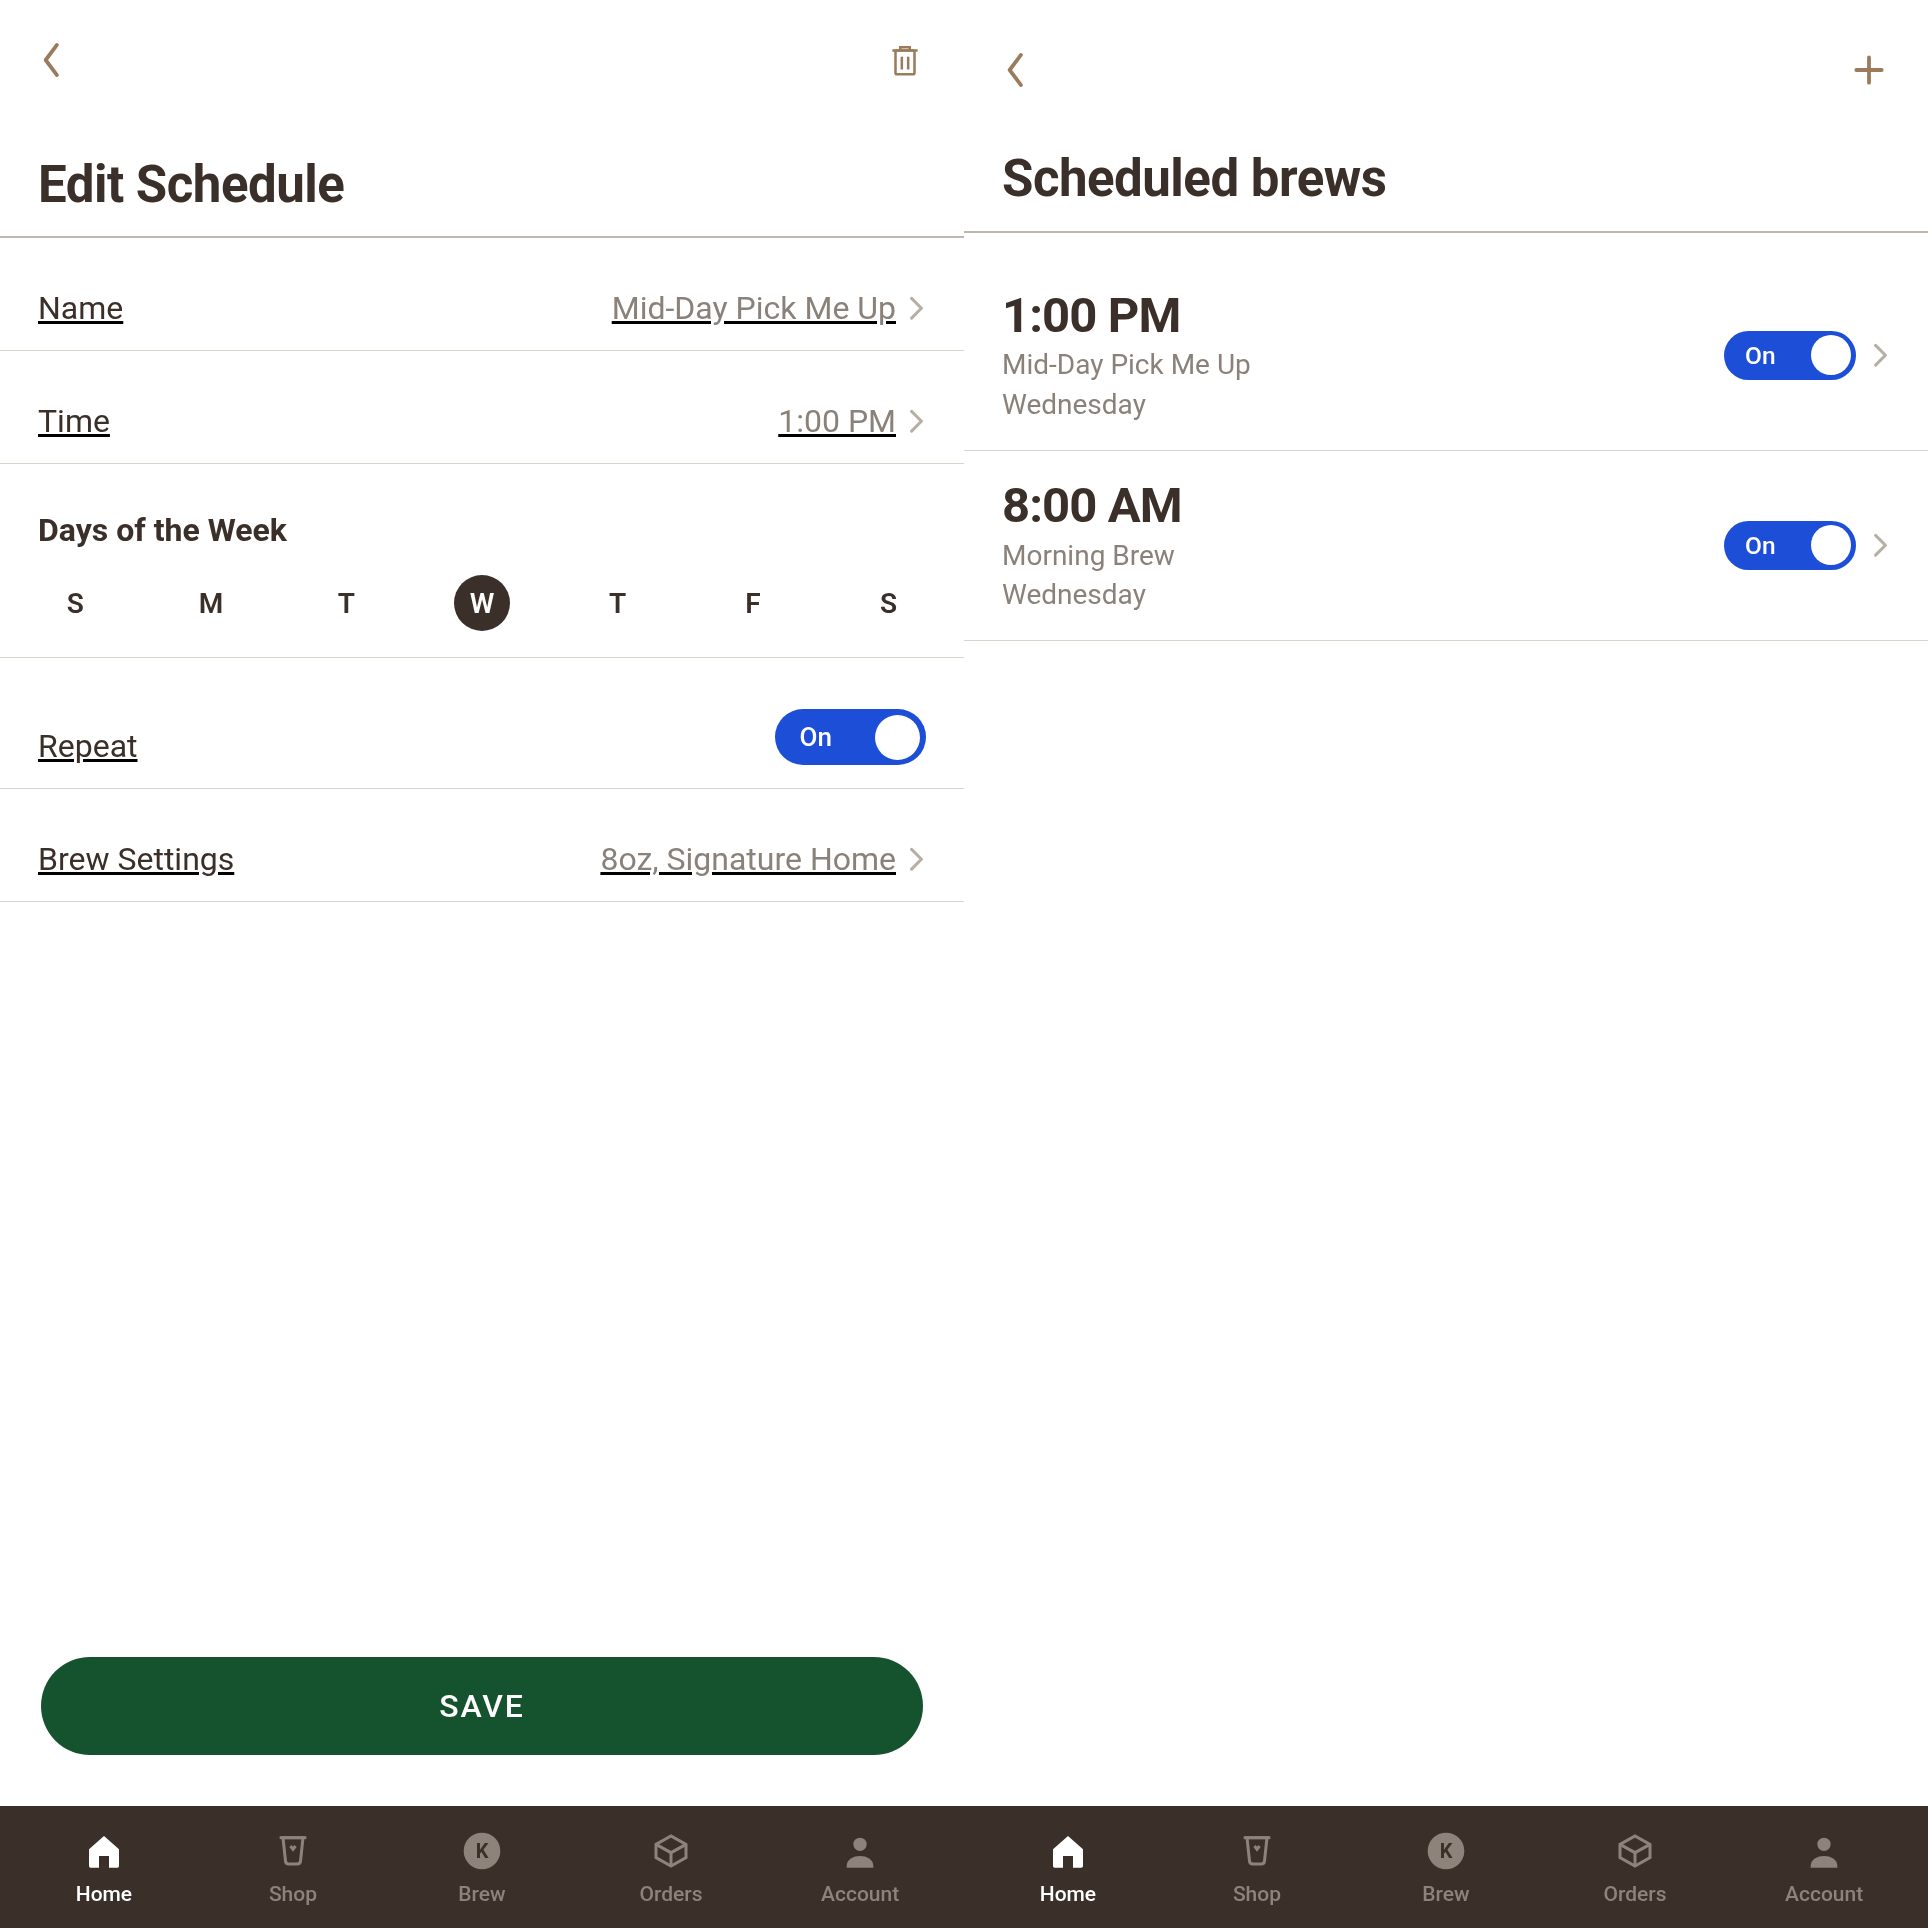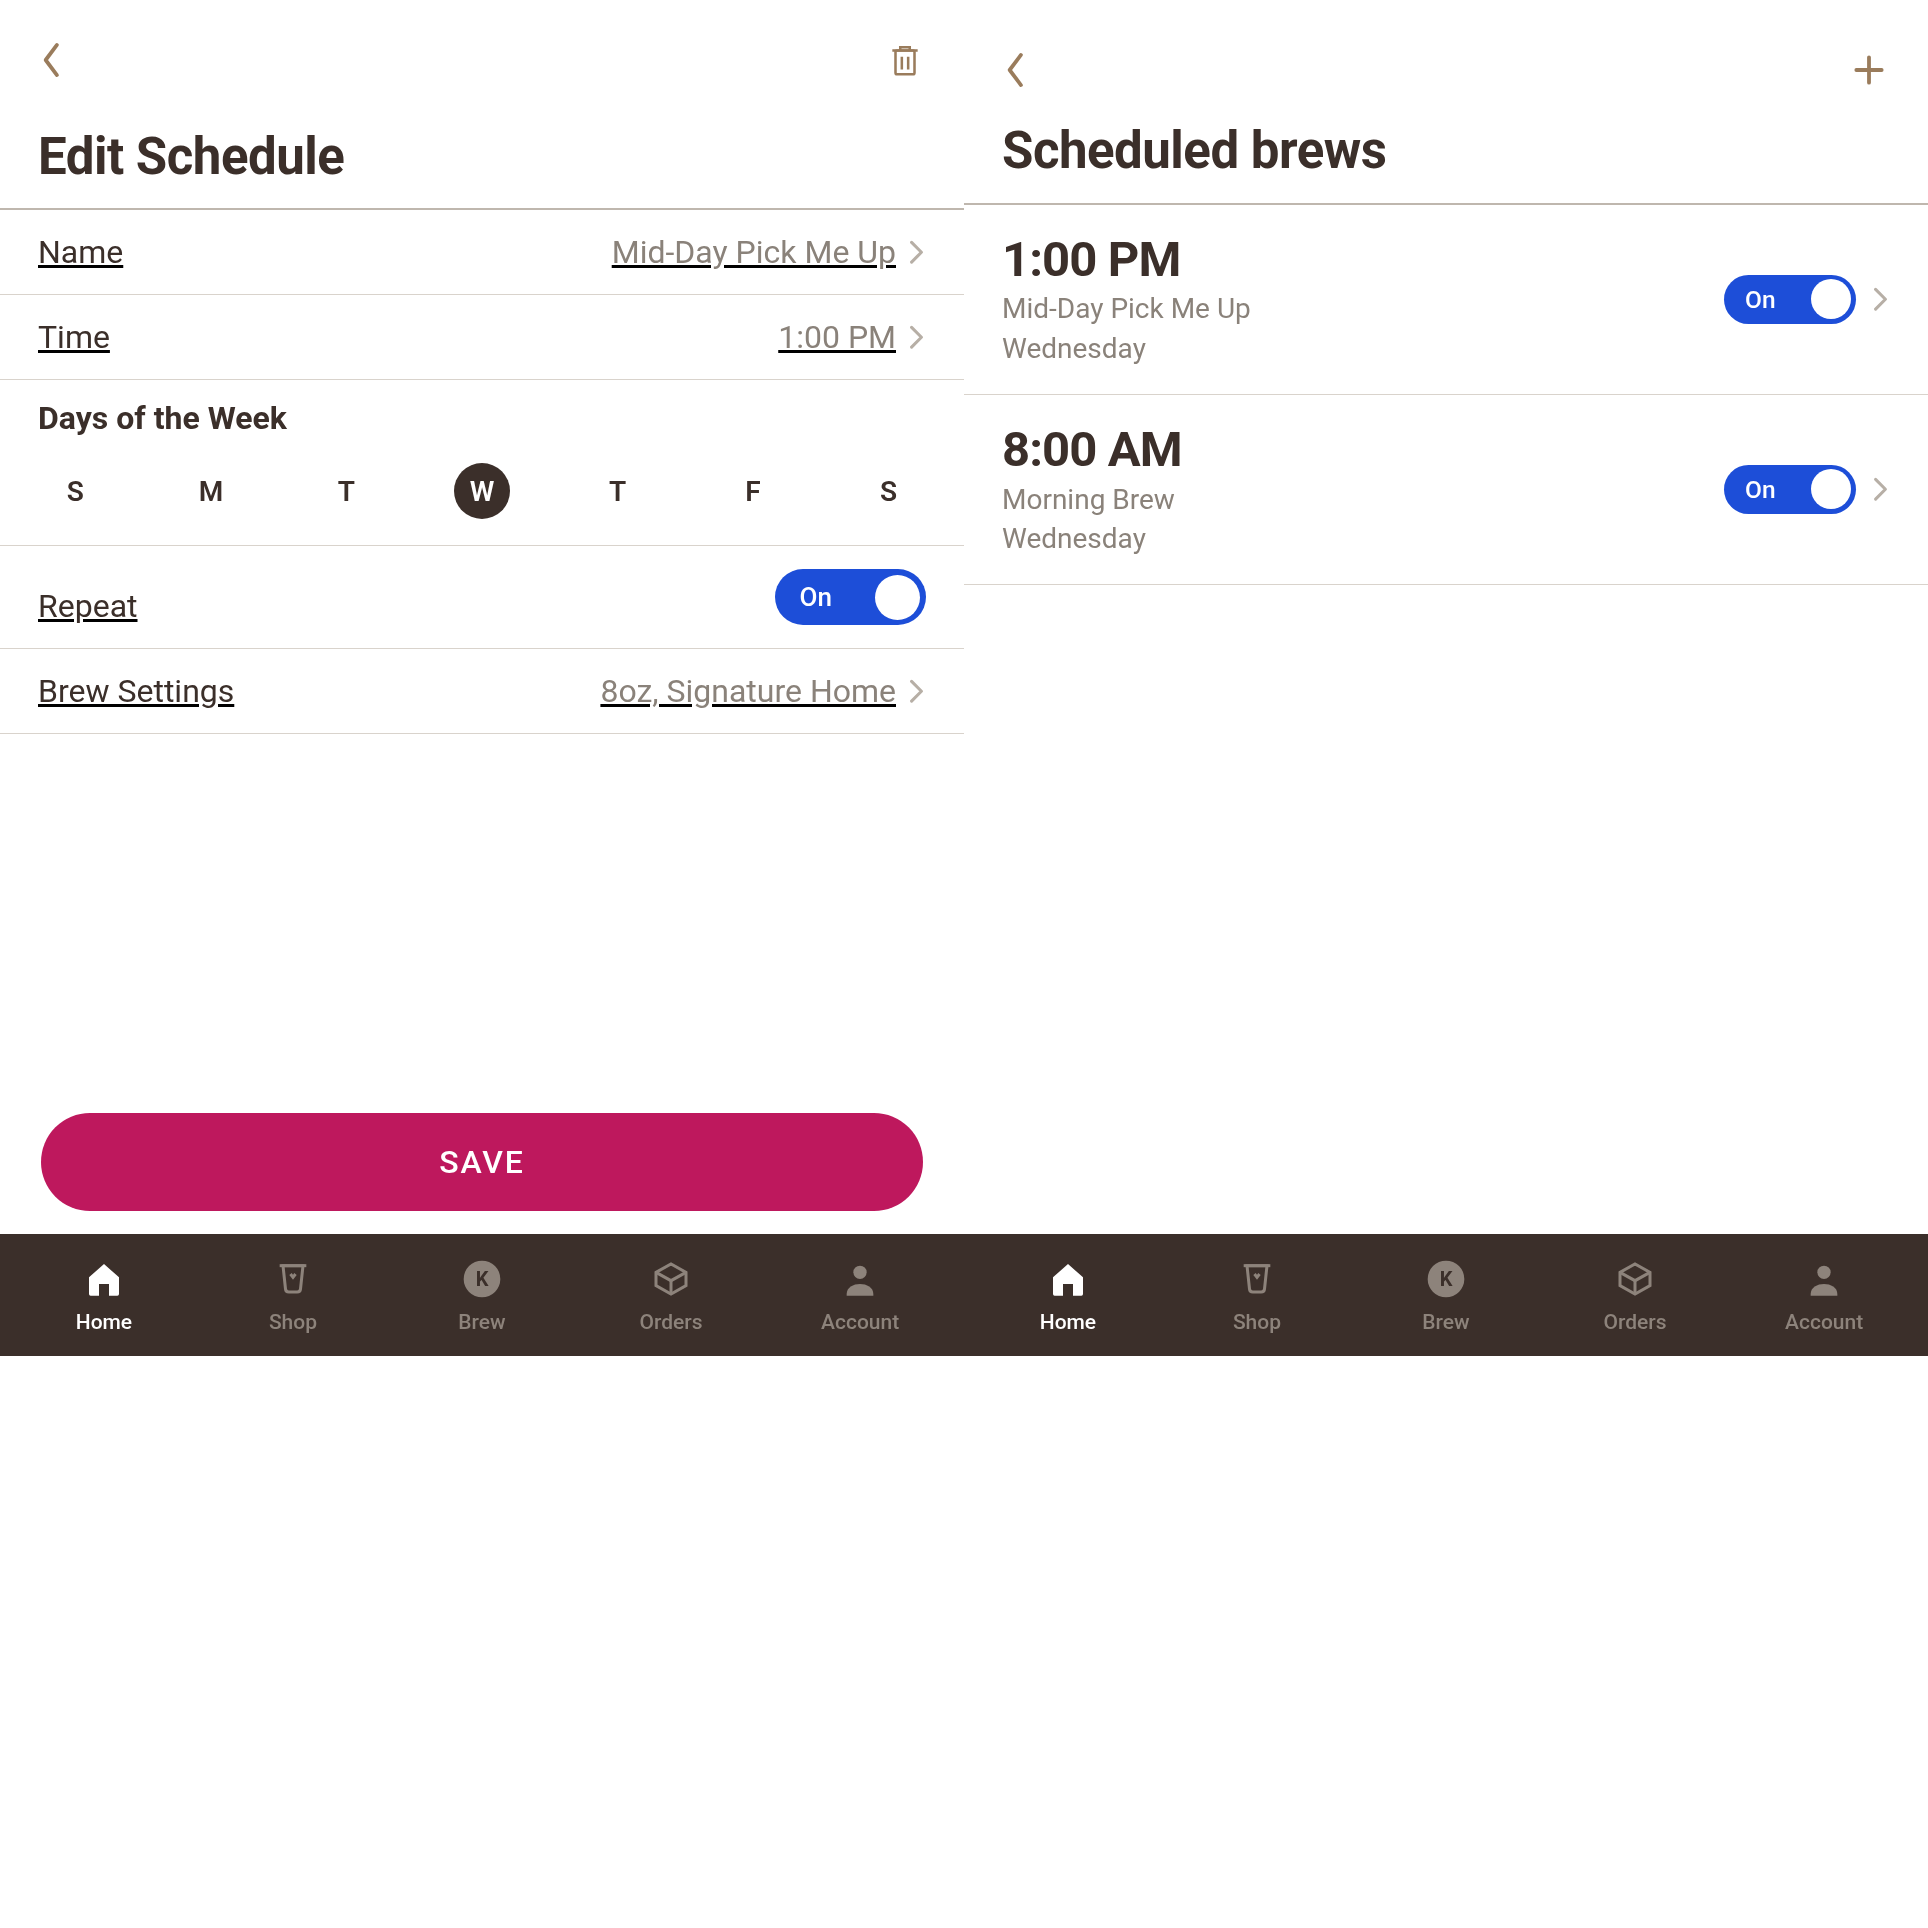--- a/index.html
+++ b/index.html
@@ -5,25 +5,26 @@
   * { box-sizing: border-box; margin: 0; padding: 0; }
   body {
     font-family: -apple-system, BlinkMacSystemFont, "Segoe UI", Roboto, Helvetica, Arial, sans-serif;
     background: #fff;
     width: 1928px;
     height: 1928px;
     display: flex;
   }
   .screen {
     width: 964px;
-    height: 1356px;
+    height: 1928px;
     position: relative;
     background: #fff;
     display: flex;
     flex-direction: column;
+    gap: 28px;
   }
   .header {
     display: flex;
     align-items: center;
     justify-content: space-between;
     padding: 26px 36px 9.4px 36px;
     height: 104px;
   }
   .back-arrow {
     width: 30px; height: 47px;
@@ -119,21 +120,21 @@
     border-radius: 50%;
     position: absolute;
     right: 5.6px;
   }
   .toggle.small { width: 132px; height: 49px; }
   .toggle.small .toggle-knob { width: 40px; height: 40px; right: 4.7px; }
   .toggle.small .toggle-label { font-size: 24.5px; left: 21px; }
   .save-btn {
     margin: 0 41px 22.6px 41px;
     height: 98px;
-    background: #be185d;
+    background: #14532d;
     color: #fff;
     font-size: 32px;
     font-weight: 500;
     border-radius: 49px;
     display: flex;
     align-items: center;
     justify-content: center;
     letter-spacing: 1.9px;
   }
   .spacer { flex: 1; }

